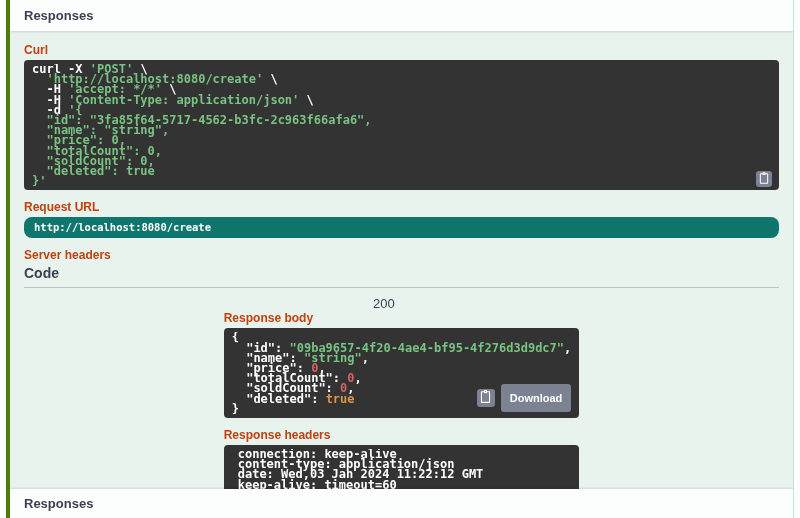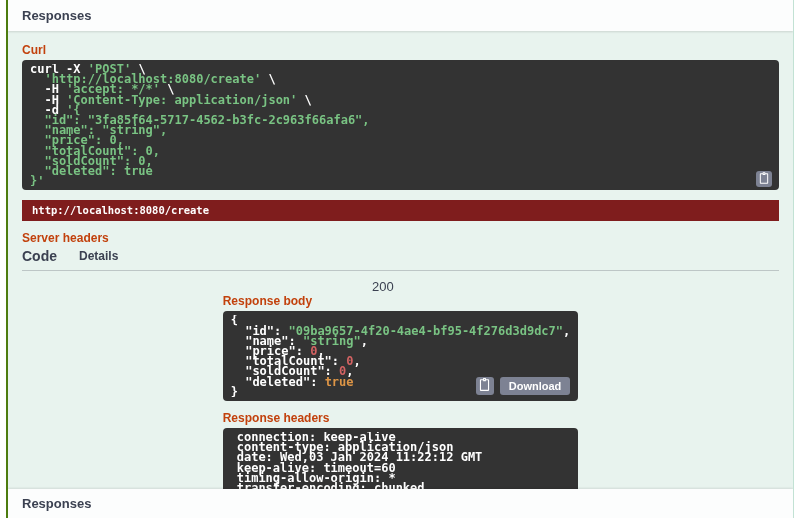--- a/index.html
+++ b/index.html
@@ -8,21 +8,21 @@
     width: 800px; height: 518px; overflow: hidden;
     background: #ffffff;
     font-family: "Liberation Sans", sans-serif;
     color: #3b4151;
   }
   .opblock {
     position: absolute; left: 6px; top: 0;
     width: 788px; height: 518px;
     display: flex; flex-direction: column;
     background: #e8f3ee;
-    border-left: 2px solid #4d7c0f;
+    border-left: 4px solid #4d7c0f;
     border-right: 1px solid #c2e2d4;
     overflow: hidden;
   }
   .section-header {
     flex: none;
     background: #fcfdfd;
     box-shadow: 0 1px 2px rgba(0,0,0,.13);
     padding: 8px 14px;
     position: relative; z-index: 2;
   }
@@ -50,21 +50,21 @@
     font-weight: 600;
     color: #ffffff;
     white-space: pre;
     overflow: hidden;
   }
   .tk-w { color: #ffffff; }
   .tk-s { color: #79c383; }
   .tk-n { color: #d36363; }
   .tk-b { color: #dd9546; }
   .url-block {
-    background: #7f1d1d; border-radius: 0;
+    background: #0f766e; border-radius: 8px;
     padding: 5px 10px; margin-bottom: 10px;
     font-family: "DejaVu Sans Mono", monospace;
     font-size: 10.5px; font-weight: bold; color: #ffffff;
     line-height: 11px;
   }
   .resp-thead {
     display: flex; align-items: center;
     border-bottom: 1px solid rgba(59,65,81,.25);
     padding-bottom: 6px;
   }
@@ -84,21 +84,21 @@
   .block-controls {
     position: absolute; right: 8px; bottom: 6px;
     display: flex; gap: 6px; align-items: center;
   }
   .block-controls .copy-btn { position: static; width: 18px; height: 18px; }
   .download-btn {
     background: #7d8293; color: #ffffff;
     font-family: "Liberation Sans", sans-serif;
     font-size: 11px; font-weight: bold;
     border: none; border-radius: 3px;
-    height: 18px; padding: 0 9px; cursor: pointer;
+    height: 28px; padding: 0 9px; cursor: pointer;
   }
   .headers-block pre.code { padding-left: 6px; }
 </style>
 </head>
 <body>
 
 <div class="opblock">
 
   <div class="section-header top">
     <h4>Responses</h4>
@@ -111,28 +111,28 @@
       <pre class="code"><div><span class="tk-w">curl -X </span><span class="tk-s">'POST'</span><span class="tk-w"> \</span></div><div><span class="tk-w">  </span><span class="tk-s">'http://localhost:8080/create'</span><span class="tk-w"> \</span></div><div><span class="tk-w">  -H </span><span class="tk-s">'accept: */*'</span><span class="tk-w"> \</span></div><div><span class="tk-w">  -H </span><span class="tk-s">'Content-Type: application/json'</span><span class="tk-w"> \</span></div><div><span class="tk-w">  -d </span><span class="tk-s">'{</span></div><div><span class="tk-s">  "id": "3fa85f64-5717-4562-b3fc-2c963f66afa6",</span></div><div><span class="tk-s">  "name": "string",</span></div><div><span class="tk-s">  "price": 0,</span></div><div><span class="tk-s">  "totalCount": 0,</span></div><div><span class="tk-s">  "soldCount": 0,</span></div><div><span class="tk-s">  "deleted": true</span></div><div><span class="tk-s">}'</span></div></pre>
       <button class="copy-btn" title="">
         <span>
           <svg width="10" height="12" viewBox="0 0 12 14">
               <path fill="#ffffff" d="M4.5 0h3v1.2H10c.6 0 1 .4 1 1V13c0 .6-.4 1-1 1H2c-.6 0-1-.4-1-1V2.2c0-.6.4-1 1-1h2.5V0zM2.2 2.4v10.4h7.6V2.4H7.5v1H4.5v-1H2.2zm3.3-1.2v1h1v-1h-1z"></path>
             </svg>
         </span>
       </button>
     </div>
 
+    <div class="lbl">Request URL</div>
     <div class="url-block">http://localhost:8080/create</div>
 
     <div class="lbl">Server headers</div>
 
     <div class="resp-table">
       <div class="resp-thead">
         <div class="col-code th-code">Code</div>
-        <div class="col-details th-details">Details</div>
       </div>
 
       <div class="resp-trow">
         <div class="col-code status-code">200</div>
 
         <div class="col-details">
           <div class="lbl">Response body</div>
           <div class="code-block">
             <pre class="code"><div><span class="tk-w">{</span></div><div><span class="tk-w">  "id": </span><span class="tk-s">"09ba9657-4f20-4ae4-bf95-4f276d3d9dc7"</span><span class="tk-w">,</span></div><div><span class="tk-w">  "name": </span><span class="tk-s">"string"</span><span class="tk-w">,</span></div><div><span class="tk-w">  "price": </span><span class="tk-n">0</span><span class="tk-w">,</span></div><div><span class="tk-w">  "totalCount": </span><span class="tk-n">0</span><span class="tk-w">,</span></div><div><span class="tk-w">  "soldCount": </span><span class="tk-n">0</span><span class="tk-w">,</span></div><div><span class="tk-w">  "deleted": </span><span class="tk-b">true</span></div><div><span class="tk-w">}</span></div></pre>
             <div class="block-controls">

